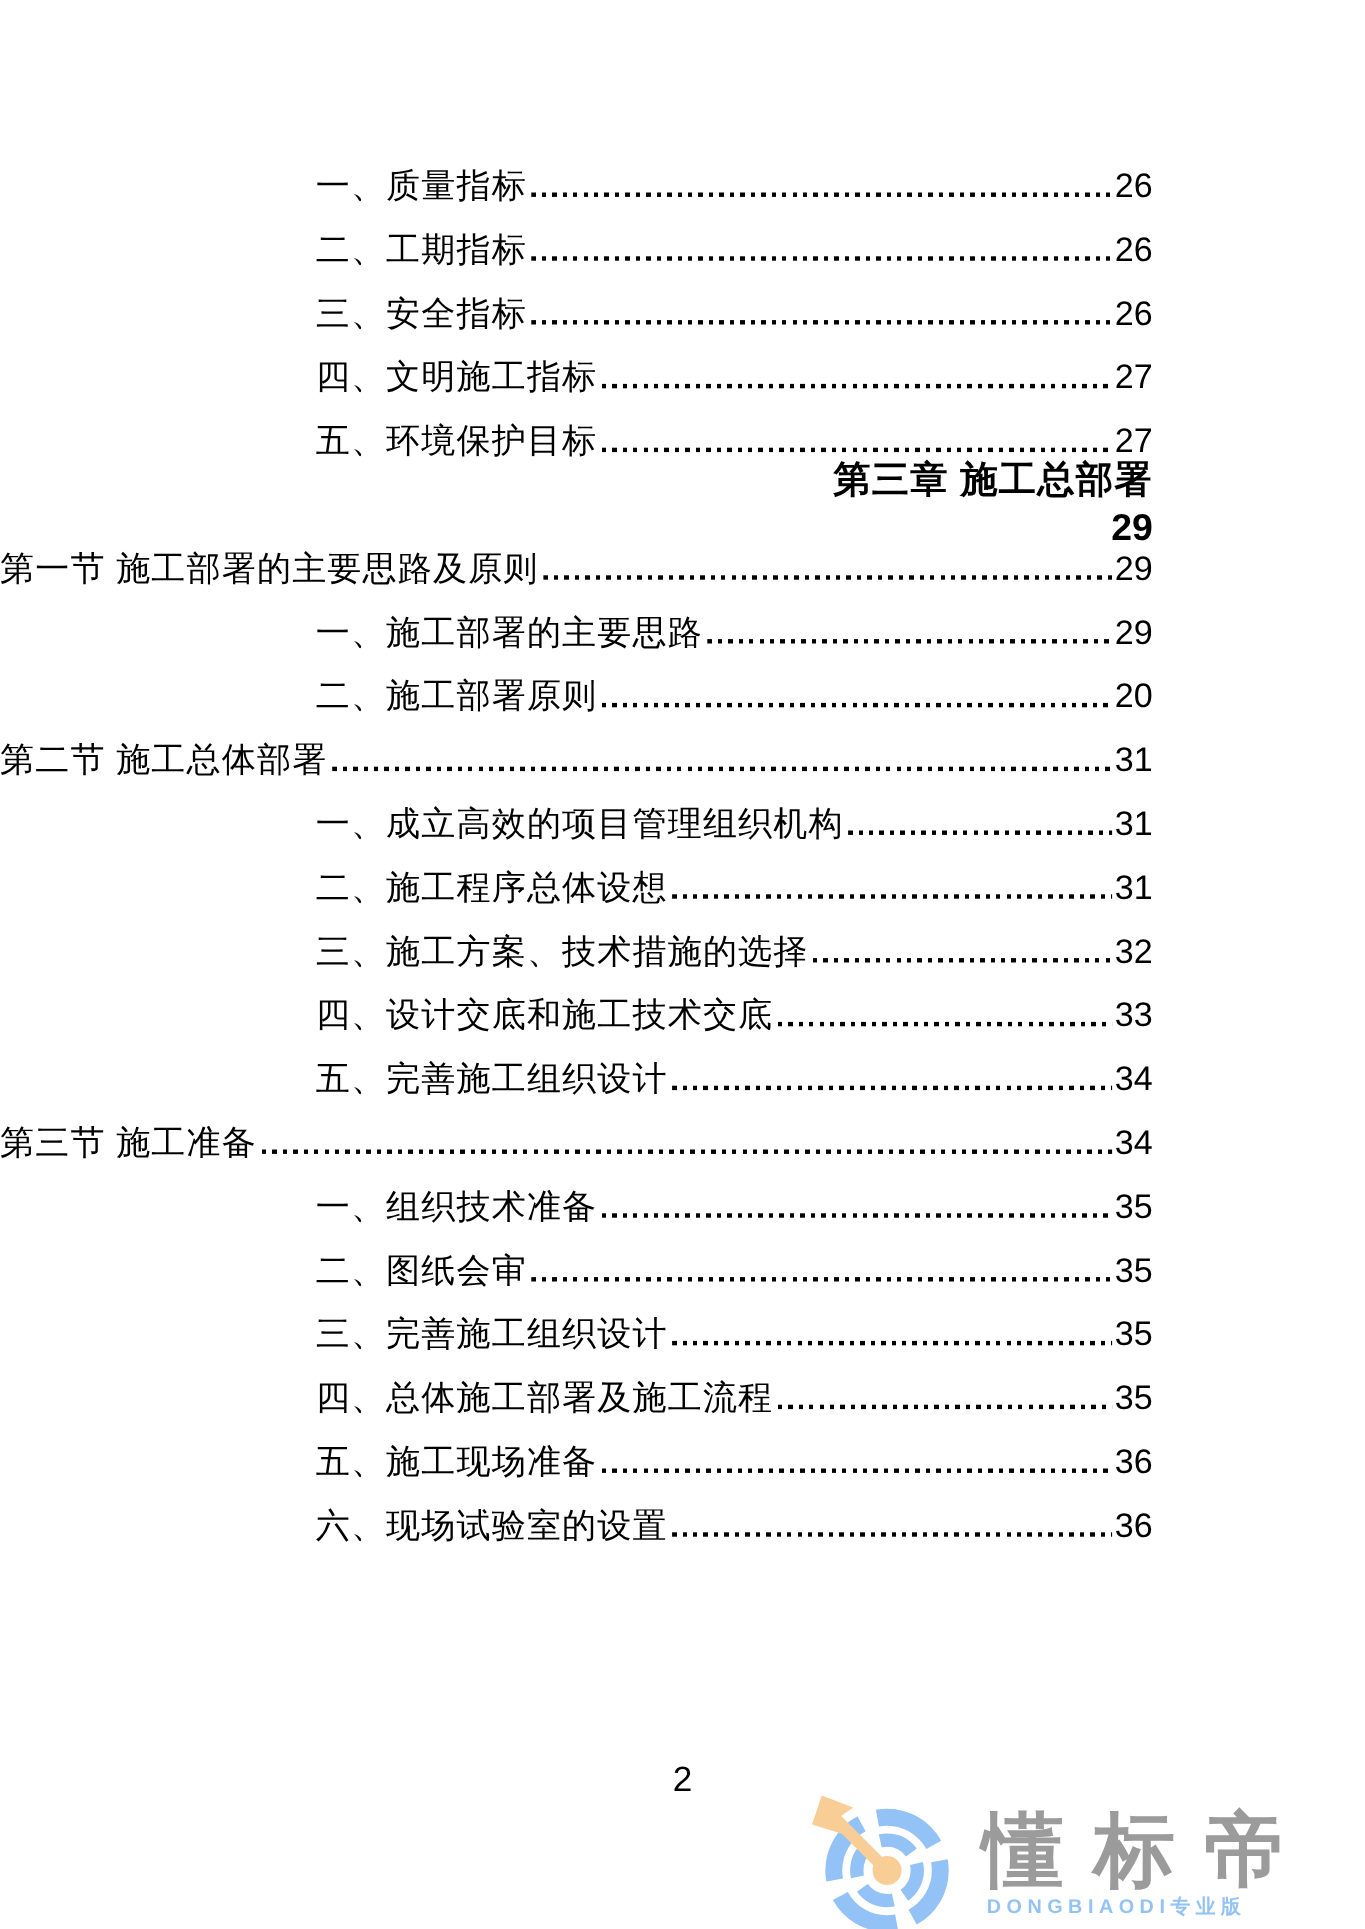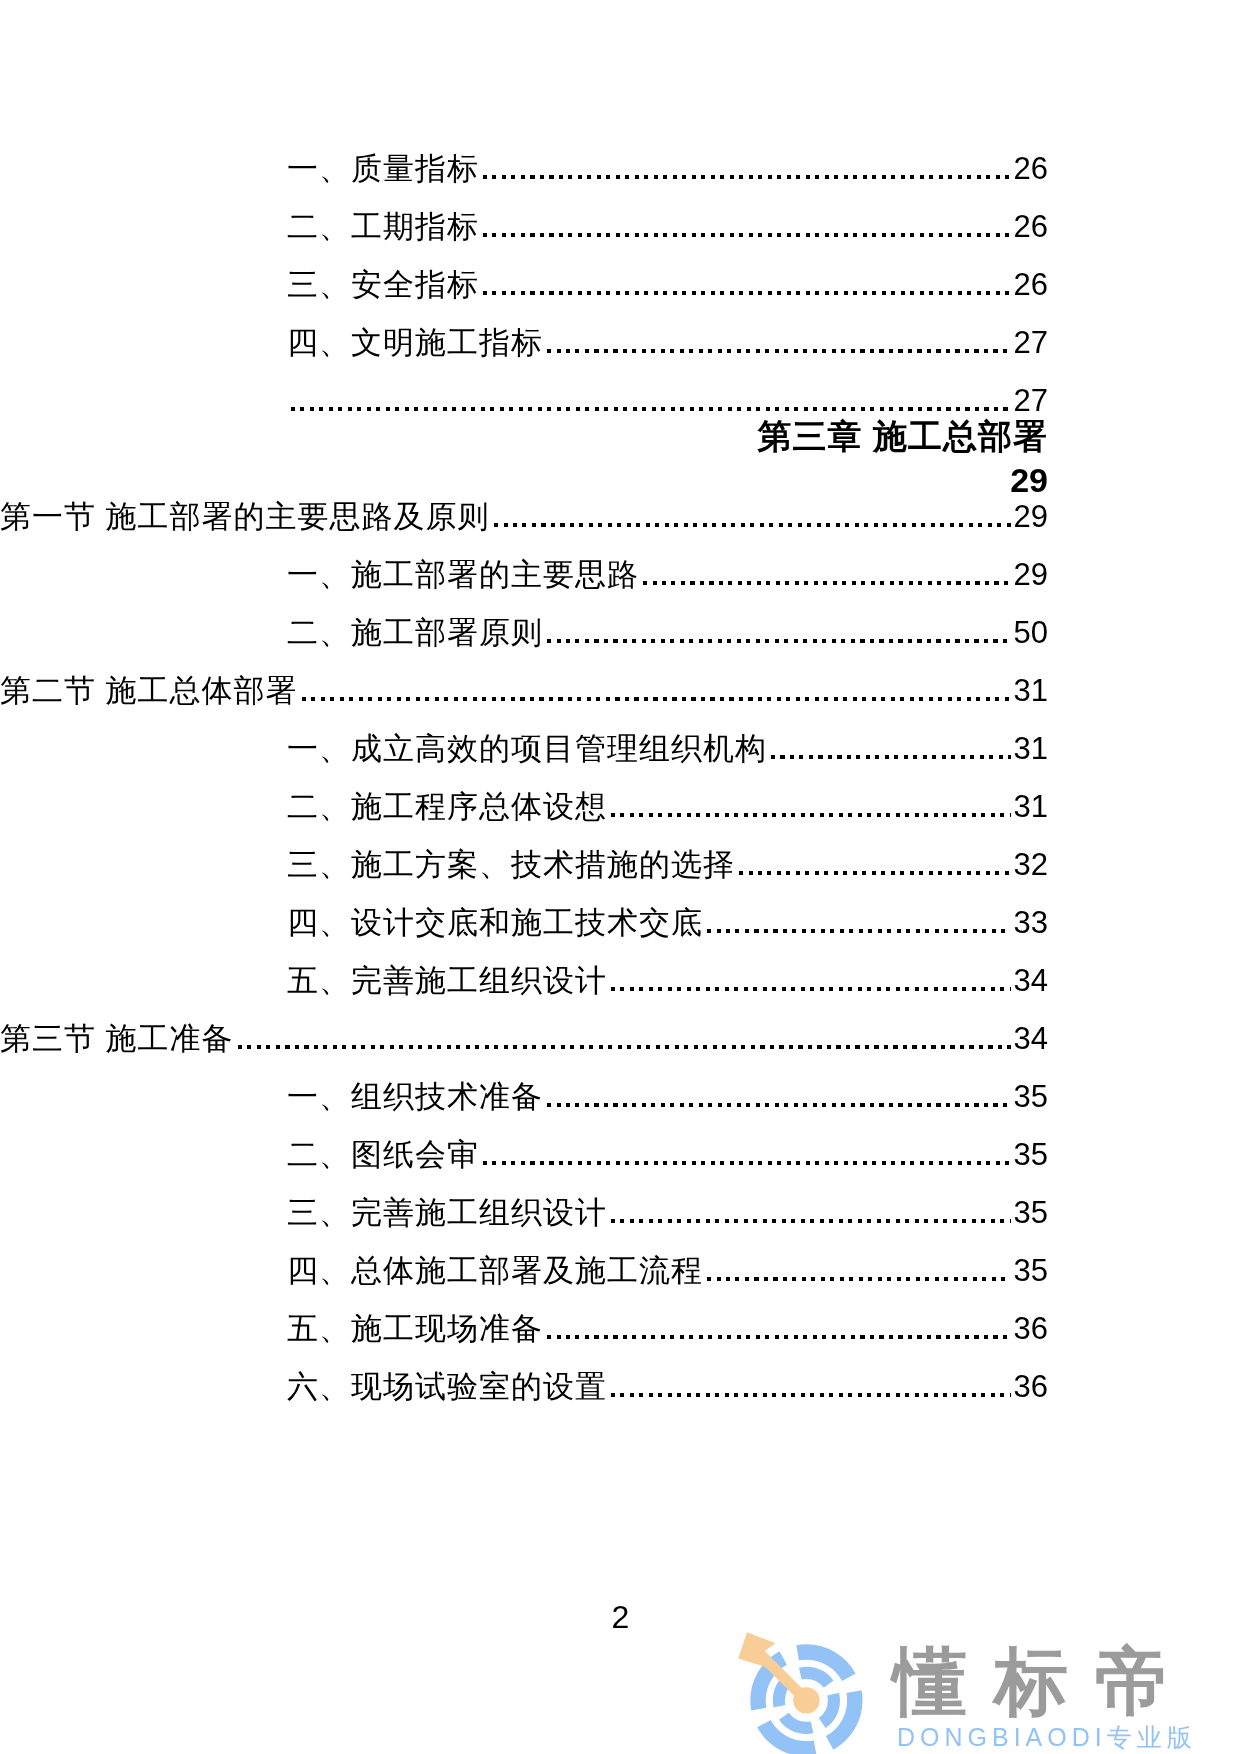--- a/index.html
+++ b/index.html
@@ -32,21 +32,21 @@
   }
   
   .wm-icon { position:absolute; left:736px; top:1630px; width:132px; height:132px; }
   .wm-brand {
     position:absolute; left:893px; top:1645px;
     font-size:74px; font-weight:bold; line-height:1;
     letter-spacing:27px; white-space:nowrap; color:var(--wm-gray,#9b9b9b);
   }
   .wm-sub {
     position:absolute; left:897px; top:1724px;
-    font-size:25px; font-weight:normal; line-height:1.1;
+    font-size:18px; font-weight:bold; line-height:1.1;
     letter-spacing:5px; white-space:nowrap; color:var(--wm-blue,#93c2f6);
   }
 </style>
 </head>
 <body>
 
 <div class="page">
 
   <div class="toc" id="toc">
       <div class="toc-row item">
@@ -63,20 +63,21 @@
       <span class="toc-title">三、安全指标</span>
       <span class="toc-dots"></span>
       <span class="toc-page">26</span>
     </div>
       <div class="toc-row item">
       <span class="toc-title">四、文明施工指标</span>
       <span class="toc-dots"></span>
       <span class="toc-page">27</span>
     </div>
       <div class="toc-row item">
+      <span class="toc-title">五、环境保护目标</span>
       <span class="toc-dots"></span>
       <span class="toc-page">27</span>
     </div>
       <div class="toc-row chapter">
       <span class="toc-title">第三章 施工总部署</span>
       <span class="toc-dots"></span>
       <span class="toc-page">29</span>
     </div>
       <div class="toc-row section">
       <span class="toc-title">第一节 施工部署的主要思路及原则</span>
@@ -84,21 +85,21 @@
       <span class="toc-page">29</span>
     </div>
       <div class="toc-row item">
       <span class="toc-title">一、施工部署的主要思路</span>
       <span class="toc-dots"></span>
       <span class="toc-page">29</span>
     </div>
       <div class="toc-row item">
       <span class="toc-title">二、施工部署原则</span>
       <span class="toc-dots"></span>
-      <span class="toc-page">50</span>
+      <span class="toc-page">20</span>
     </div>
       <div class="toc-row section">
       <span class="toc-title">第二节 施工总体部署</span>
       <span class="toc-dots"></span>
       <span class="toc-page">31</span>
     </div>
       <div class="toc-row item">
       <span class="toc-title">一、成立高效的项目管理组织机构</span>
       <span class="toc-dots"></span>
       <span class="toc-page">31</span>

